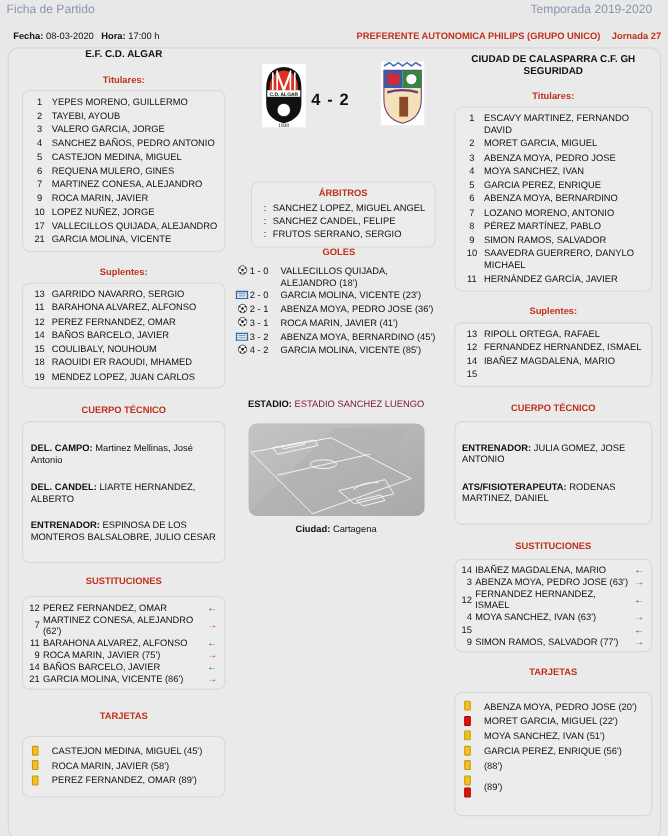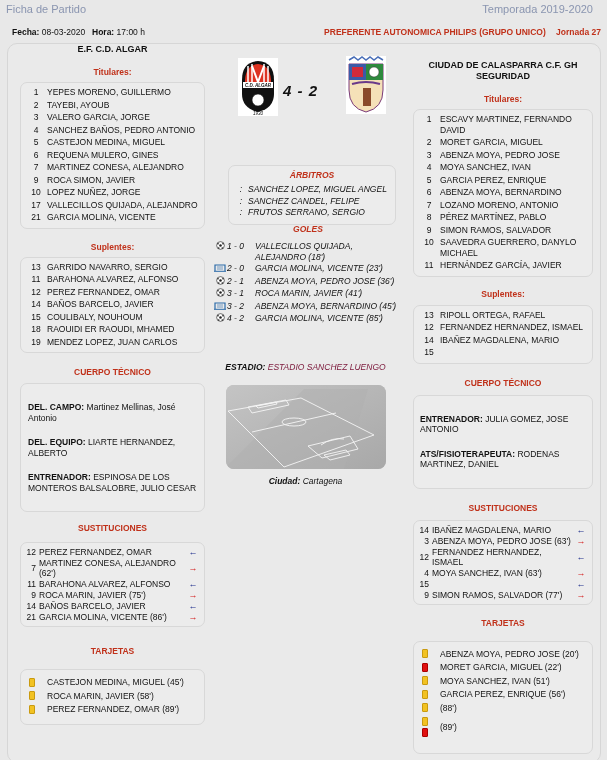--- a/index.html
+++ b/index.html
@@ -19,21 +19,21 @@
   .date-block { position: absolute; left: 12px; top: 3px; }
   .time-block { position: absolute; left: 92px; top: 3px; }
   .comp-block { position: absolute; right: 6px; top: 3px; color: #c0311a; font-weight: bold; }
   .comp-block .jornada { margin-left: 8px; }
 
   .outer { position: absolute; left: 7px; top: 43px; width: 594px; height: 720px;
     border: 1px solid #d6d6d6; border-radius: 10px; background: #eaeaea; }
 
   .col { position: absolute; top: 0; }
   .col-left { left: 12px; width: 185px; }
-  .col-mid { left: 205px; width: 185px; font-style: italic; }
+  .col-mid { left: 205px; width: 185px; }
   .col-right { left: 405px; width: 180px; }
 
   .team-name { text-align: center; font-weight: bold; font-size: 9px; line-height: 11px; }
   .sec-title { text-align: center; color: #c0311a; font-weight: bold; font-size: 8.5px; }
   .panel { background: #ececec; border: 1px solid #d8d8d8; border-radius: 7px; padding: 3px 4px; }
 
   .pl-row { display: flex; line-height: 10.5px; margin: 2px 0; font-size: 8.5px; }
   .pl-row .num { width: 22px; text-align: center; flex-shrink: 0; }
   .pl-row .name { flex: 1; }
 
@@ -122,21 +122,21 @@
         <div class="pl-row">
           <span class="num">6</span>
           <span class="name">REQUENA MULERO, GINES</span>
         </div>
         <div class="pl-row">
           <span class="num">7</span>
           <span class="name">MARTINEZ CONESA, ALEJANDRO</span>
         </div>
         <div class="pl-row">
           <span class="num">9</span>
-          <span class="name">ROCA SIMON, JAVIER</span>
+          <span class="name">ROCA MARIN, JAVIER</span>
         </div>
         <div class="pl-row">
           <span class="num">10</span>
           <span class="name">LOPEZ NUÑEZ, JORGE</span>
         </div>
         <div class="pl-row">
           <span class="num">17</span>
           <span class="name">VALLECILLOS QUIJADA, ALEJANDRO</span>
         </div>
         <div class="pl-row">
@@ -171,21 +171,21 @@
           <span class="name">RAOUIDI ER RAOUDI, MHAMED</span>
         </div>
         <div class="pl-row">
           <span class="num">19</span>
           <span class="name">MENDEZ LOPEZ, JUAN CARLOS</span>
         </div>
       </div>
     <div class="sec-title" style="margin-top:14px;">CUERPO TÉCNICO</div>
     <div class="panel" style="margin-top:6px; padding:4px 7px;" id="home-staff">
         <div class="staff-line"><b>DEL. CAMPO:</b> <span>Martinez Mellinas, José Antonio</span></div>
-        <div class="staff-line"><b>DEL. EQUIPO:</b> <span>LIARTE HERNANDEZ, ALBERTO</span></div>
+        <div class="staff-line"><b>DEL. CANDEL:</b> <span>LIARTE HERNANDEZ, ALBERTO</span></div>
         <div class="staff-line"><b>ENTRENADOR:</b> <span>ESPINOSA DE LOS MONTEROS BALSALOBRE, JULIO CESAR</span></div>
       </div>
     <div class="sec-title" style="margin-top:11px;">SUSTITUCIONES</div>
     <div class="panel" style="margin-top:9px; padding:3px 4px 3px 2px;" id="home-subs">
         <div class="sub-row">
           <span class="num">12</span>
           <span class="name">PEREZ FERNANDEZ, OMAR</span>
           <span class="arrow in">←</span>
         </div>
         <div class="sub-row">
@@ -380,21 +380,21 @@
         </svg>
       </div>
       <div class="city" style="margin-top:7px;">
         <b>Ciudad:</b>
         <span>Cartagena</span>
       </div>
     </div>
   </div>
 
   <div class="col col-right">
-    <div class="team-name" style="margin-top:16px; padding:0 4px;">CIUDAD DE CALASPARRA C.F. GH SEGURIDAD</div>
+    <div class="team-name" style="margin-top:4px; padding:0 4px;">CIUDAD DE CALASPARRA C.F. GH SEGURIDAD</div>
     <div class="sec-title" style="margin-top:12px;">Titulares:</div>
     <div class="panel" style="margin-top:5px; padding:2px 4px 3px;" id="away-titulares">
         <div class="pl-row">
           <span class="num">1</span>
           <span class="name">ESCAVY MARTINEZ, FERNANDO DAVID</span>
         </div>
         <div class="pl-row">
           <span class="num">2</span>
           <span class="name">MORET GARCIA, MIGUEL</span>
         </div>

